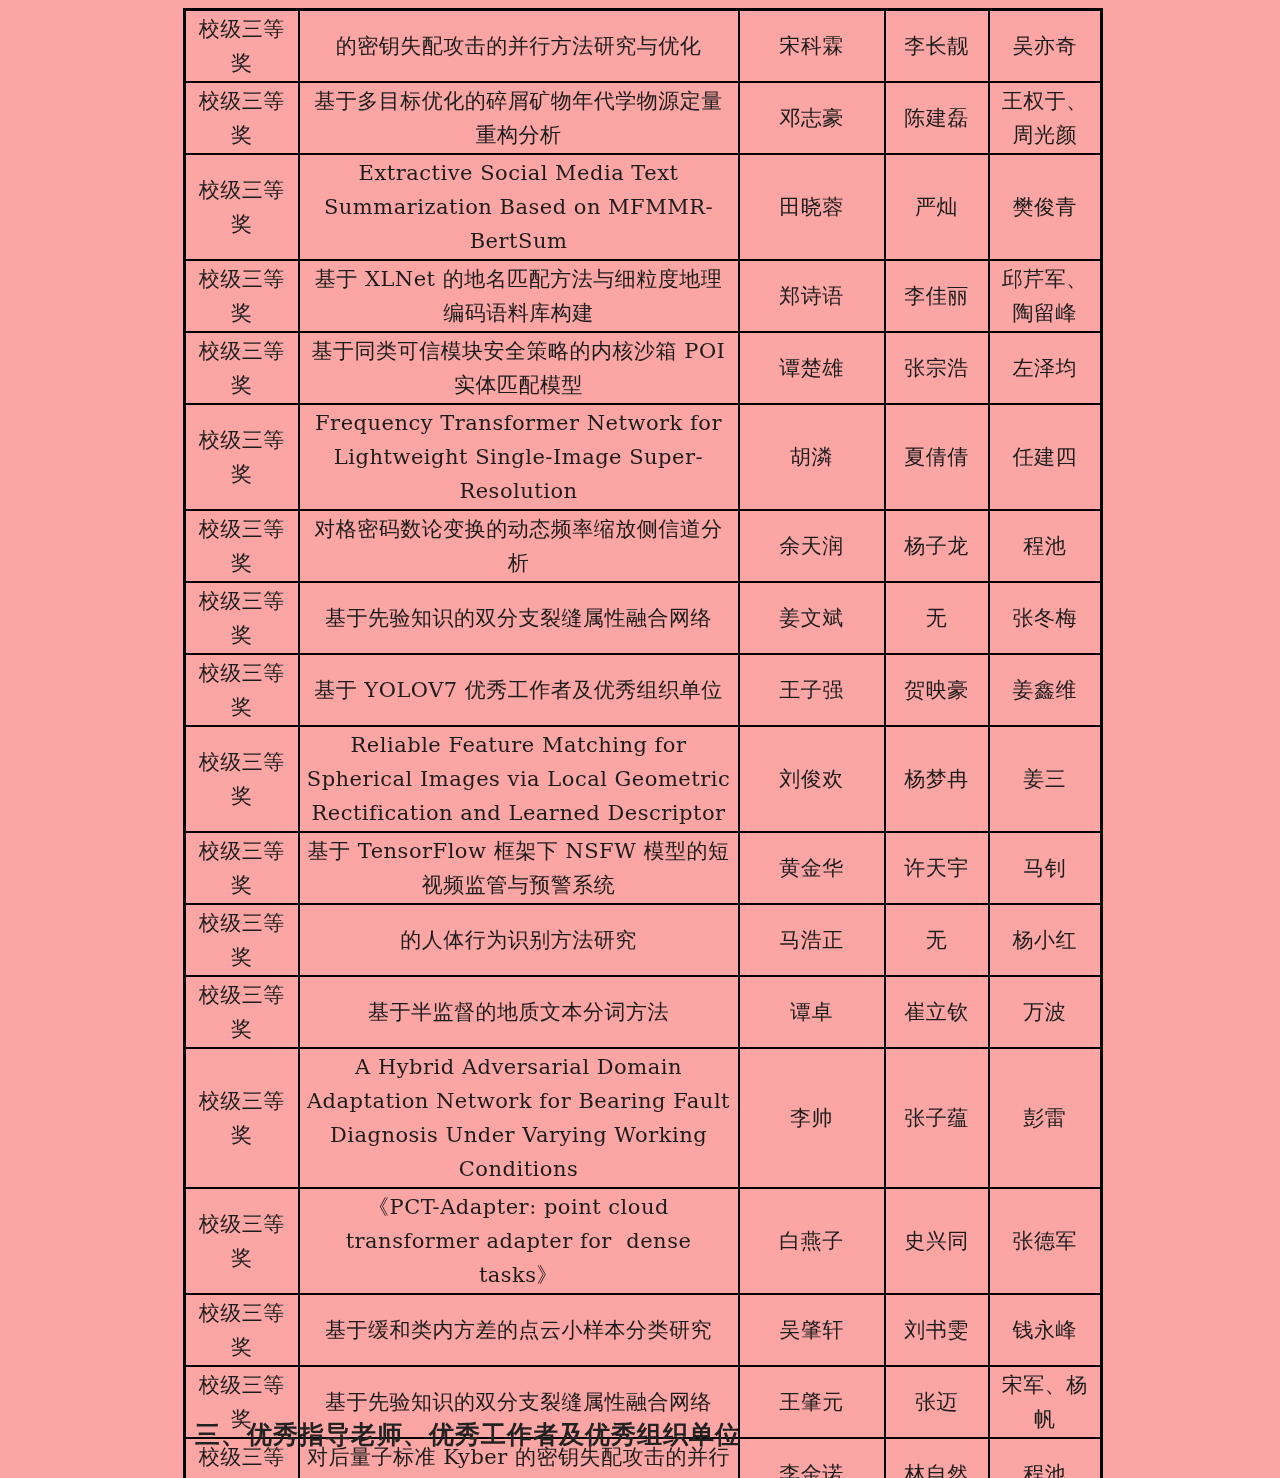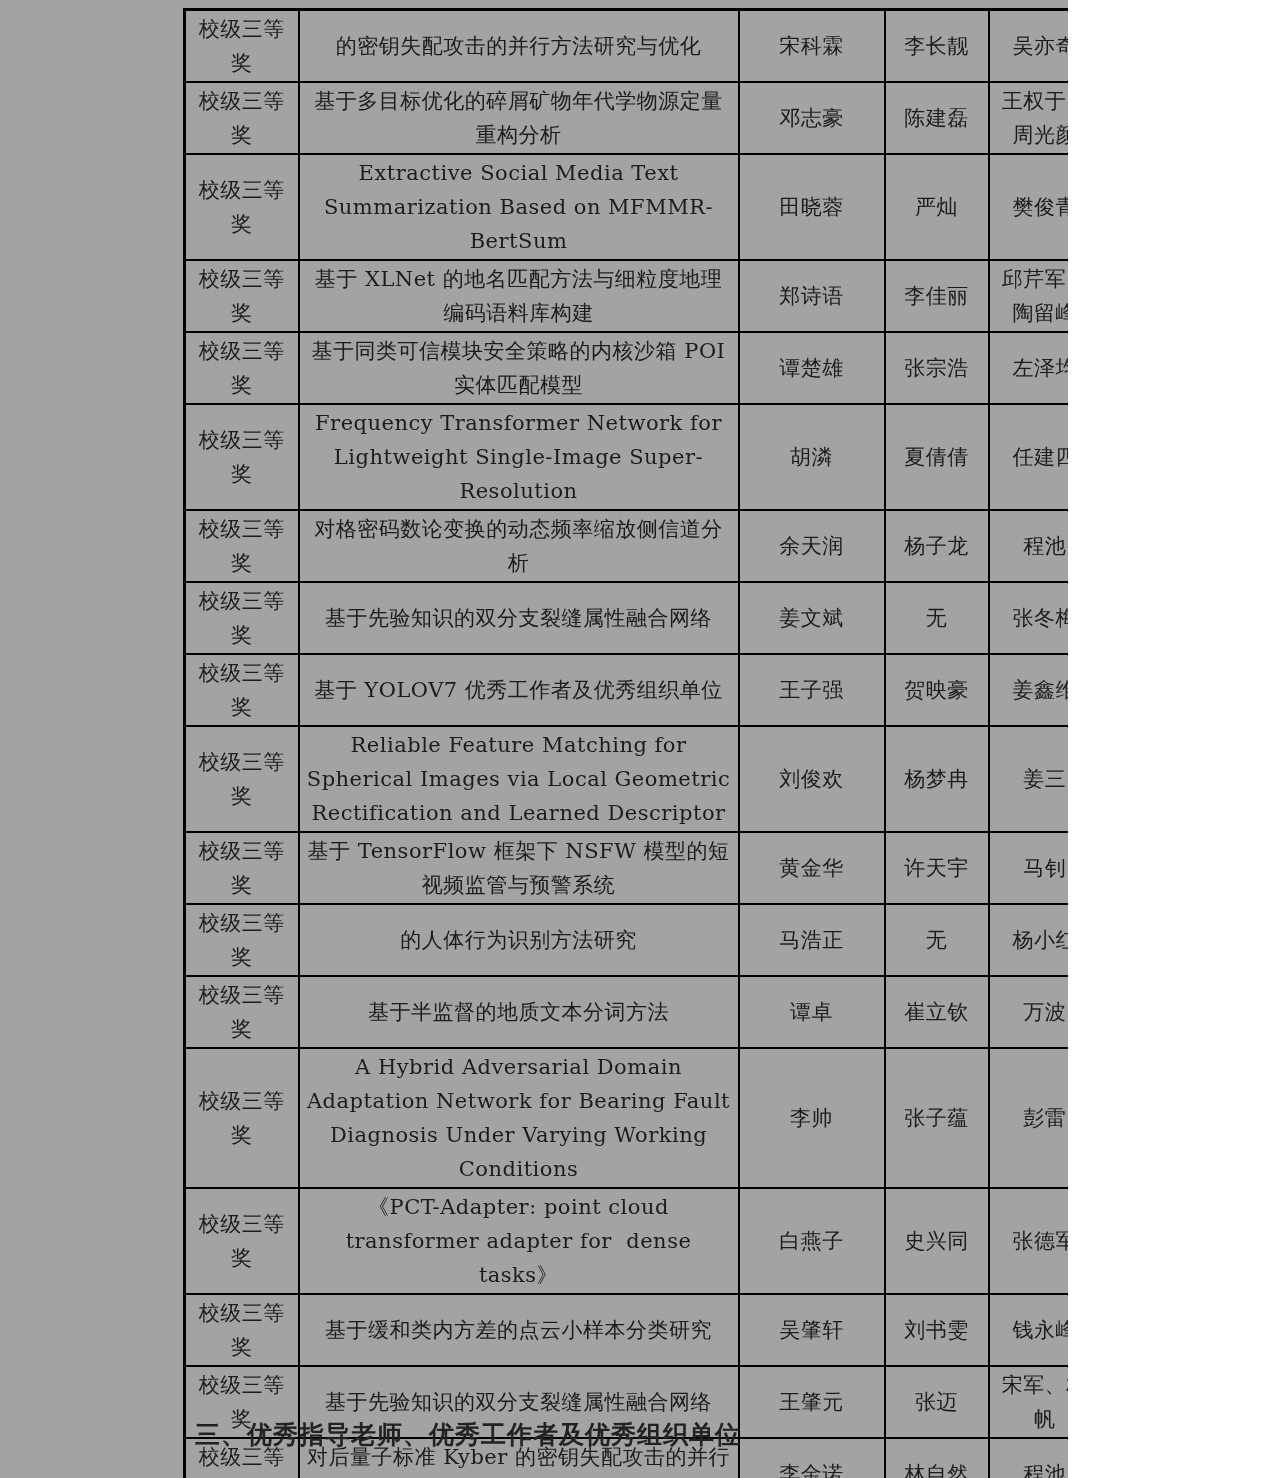--- a/index.html
+++ b/index.html
@@ -6,24 +6,24 @@
     margin: 0;
     padding: 0;
     background: #ffffff;
     width: 1280px;
     height: 1478px;
     font-family: "DejaVu Serif", "Liberation Serif", serif;
     color: #1c1c1c;
   }
   .page {
     position: relative;
-    width: 1068px;
+    width: 1280px;
     height: 1478px;
     overflow: hidden;
-    background: #a3a3a3;
+    background: #fca5a5;
   }
   table.awards {
     position: absolute;
     left: 183px;
     top: 8px;
     width: 917px;
     border-collapse: collapse;
     table-layout: fixed;
     border: 3px solid #000000;
     font-size: 21px;

